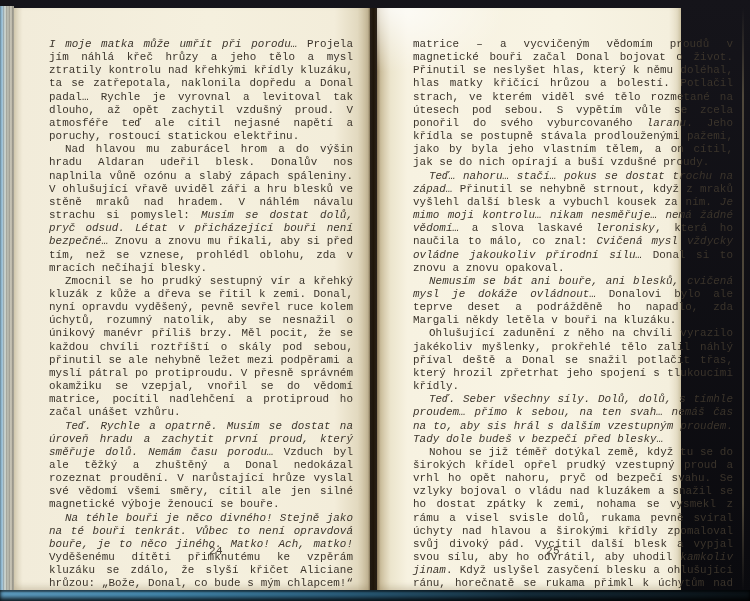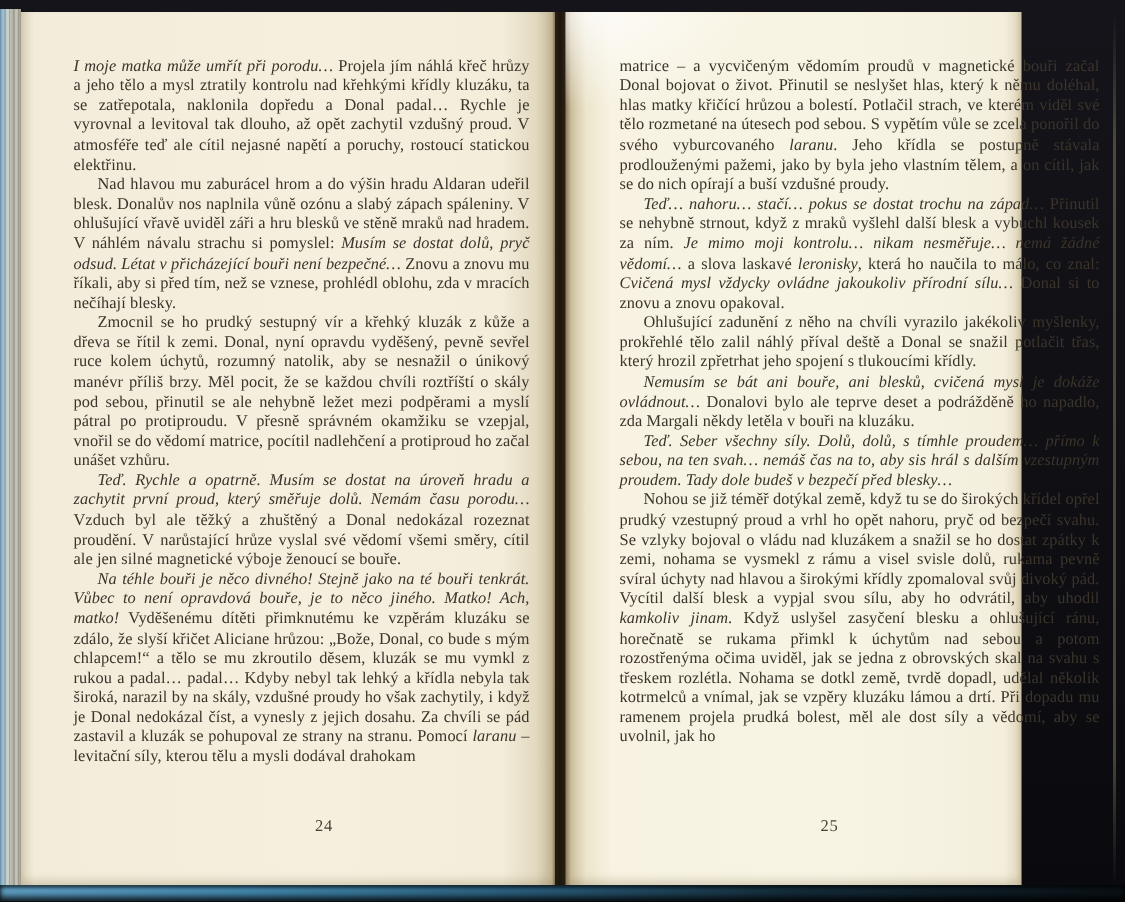--- a/index.html
+++ b/index.html
@@ -1,19 +1,19 @@
 <!DOCTYPE html>
 <html lang="cs"><head>
 <meta charset="utf-8">
 <style>
   html,body{margin:0;padding:0;background:#000;}
   #scan{
     position:relative;width:750px;height:601px;overflow:hidden;
     background:linear-gradient(180deg,#15141a 0%,#0a0a0e 100%);
-    font-family:Liberation Serif, serif;
+    font-family:Liberation Mono, monospace;
   }
   
   #left-edges{
     position:absolute;left:0;top:6px;width:14px;height:588px;
     background:
       repeating-linear-gradient(90deg,rgba(100,100,95,.30) 0 1px,rgba(255,255,255,0) 1px 3px),
       linear-gradient(90deg,#6fa3c4 0%,#a4c4d6 18%,#ccd1c8 38%,#b2b3a7 58%,#c8c4b5 78%,#9d9a8d 100%);
   }
   
   #bottom-cover{
@@ -79,22 +79,22 @@
       </div>
     <div class="page-num">24</div>
   </div>
 
   <div id="gutter"></div>
 
   <div id="page-right" class="page">
     <div id="text-right" class="text-block">
         <p class="para"><span>matrice – a vycvičeným vědomím proudů v magnetické bouři začal Donal bojovat o život. Přinutil se neslyšet hlas, který k němu doléhal, hlas matky křičící hrůzou a bolestí. Potlačil strach, ve kterém viděl své tělo rozmetané na útesech pod sebou. S vypětím vůle se zcela ponořil do svého vyburcovaného </span><em>laranu</em><span>. Jeho křídla se postupně stávala prodlouženými pažemi, jako by byla jeho vlastním tělem, a on cítil, jak se do nich opírají a buší vzdušné proudy.</span></p>
         <p class="para indent"><em>Teď… nahoru… stačí… pokus se dostat trochu na západ…</em><span> Přinutil se nehybně strnout, když z mraků vyšlehl další blesk a vybuchl kousek za ním. </span><em>Je mimo moji kontrolu… nikam nesměřuje… nemá žádné vědomí…</em><span> a slova laskavé </span><em>leronisky</em><span>, která ho naučila to málo, co znal: </span><em>Cvičená mysl vždycky ovládne jakoukoliv přírodní sílu…</em><span> Donal si to znovu a znovu opakoval.</span></p>
+        <p class="para indent"><em>Nemusím se bát ani bouře, ani blesků, cvičená mysl je dokáže ovládnout…</em><span> Donalovi bylo ale teprve deset a podrážděně ho napadlo, zda Margali někdy letěla v bouři na kluzáku.</span></p>
         <p class="para indent"><span>Ohlušující zadunění z něho na chvíli vyrazilo jakékoliv myšlenky, prokřehlé tělo zalil náhlý příval deště a Donal se snažil potlačit třas, který hrozil zpřetrhat jeho spojení s tlukoucími křídly.</span></p>
-        <p class="para indent"><em>Nemusím se bát ani bouře, ani blesků, cvičená mysl je dokáže ovládnout…</em><span> Donalovi bylo ale teprve deset a podrážděně ho napadlo, zda Margali někdy letěla v bouři na kluzáku.</span></p>
         <p class="para indent"><em>Teď. Seber všechny síly. Dolů, dolů, s tímhle proudem… přímo k sebou, na ten svah… nemáš čas na to, aby sis hrál s dalším vzestupným proudem. Tady dole budeš v bezpečí před blesky…</em></p>
         <p class="para indent"><span>Nohou se již téměř dotýkal země, když tu se do širokých křídel opřel prudký vzestupný proud a vrhl ho opět nahoru, pryč od bezpečí svahu. Se vzlyky bojoval o vládu nad kluzákem a snažil se ho dostat zpátky k zemi, nohama se vysmekl z rámu a visel svisle dolů, rukama pevně svíral úchyty nad hlavou a širokými křídly zpomaloval svůj divoký pád. Vycítil další blesk a vypjal svou sílu, aby ho odvrátil, aby uhodil </span><em>kamkoliv jinam</em><span>. Když uslyšel zasyčení blesku a ohlušující ránu, horečnatě se rukama přimkl k úchytům nad sebou a potom rozostřenýma očima uviděl, jak se jedna z obrovských skal na svahu s třeskem rozlétla. Nohama se dotkl země, tvrdě dopadl, udělal několik kotrmelců a vnímal, jak se vzpěry kluzáku lámou a drtí. Při dopadu mu ramenem projela prudká bolest, měl ale dost síly a vědomí, aby se uvolnil, jak ho</span></p>
       </div>
     <div class="page-num">25</div>
   </div>
 
   <div id="right-edge-line"></div>
 
   <div id="bottom-cover"></div>
 

